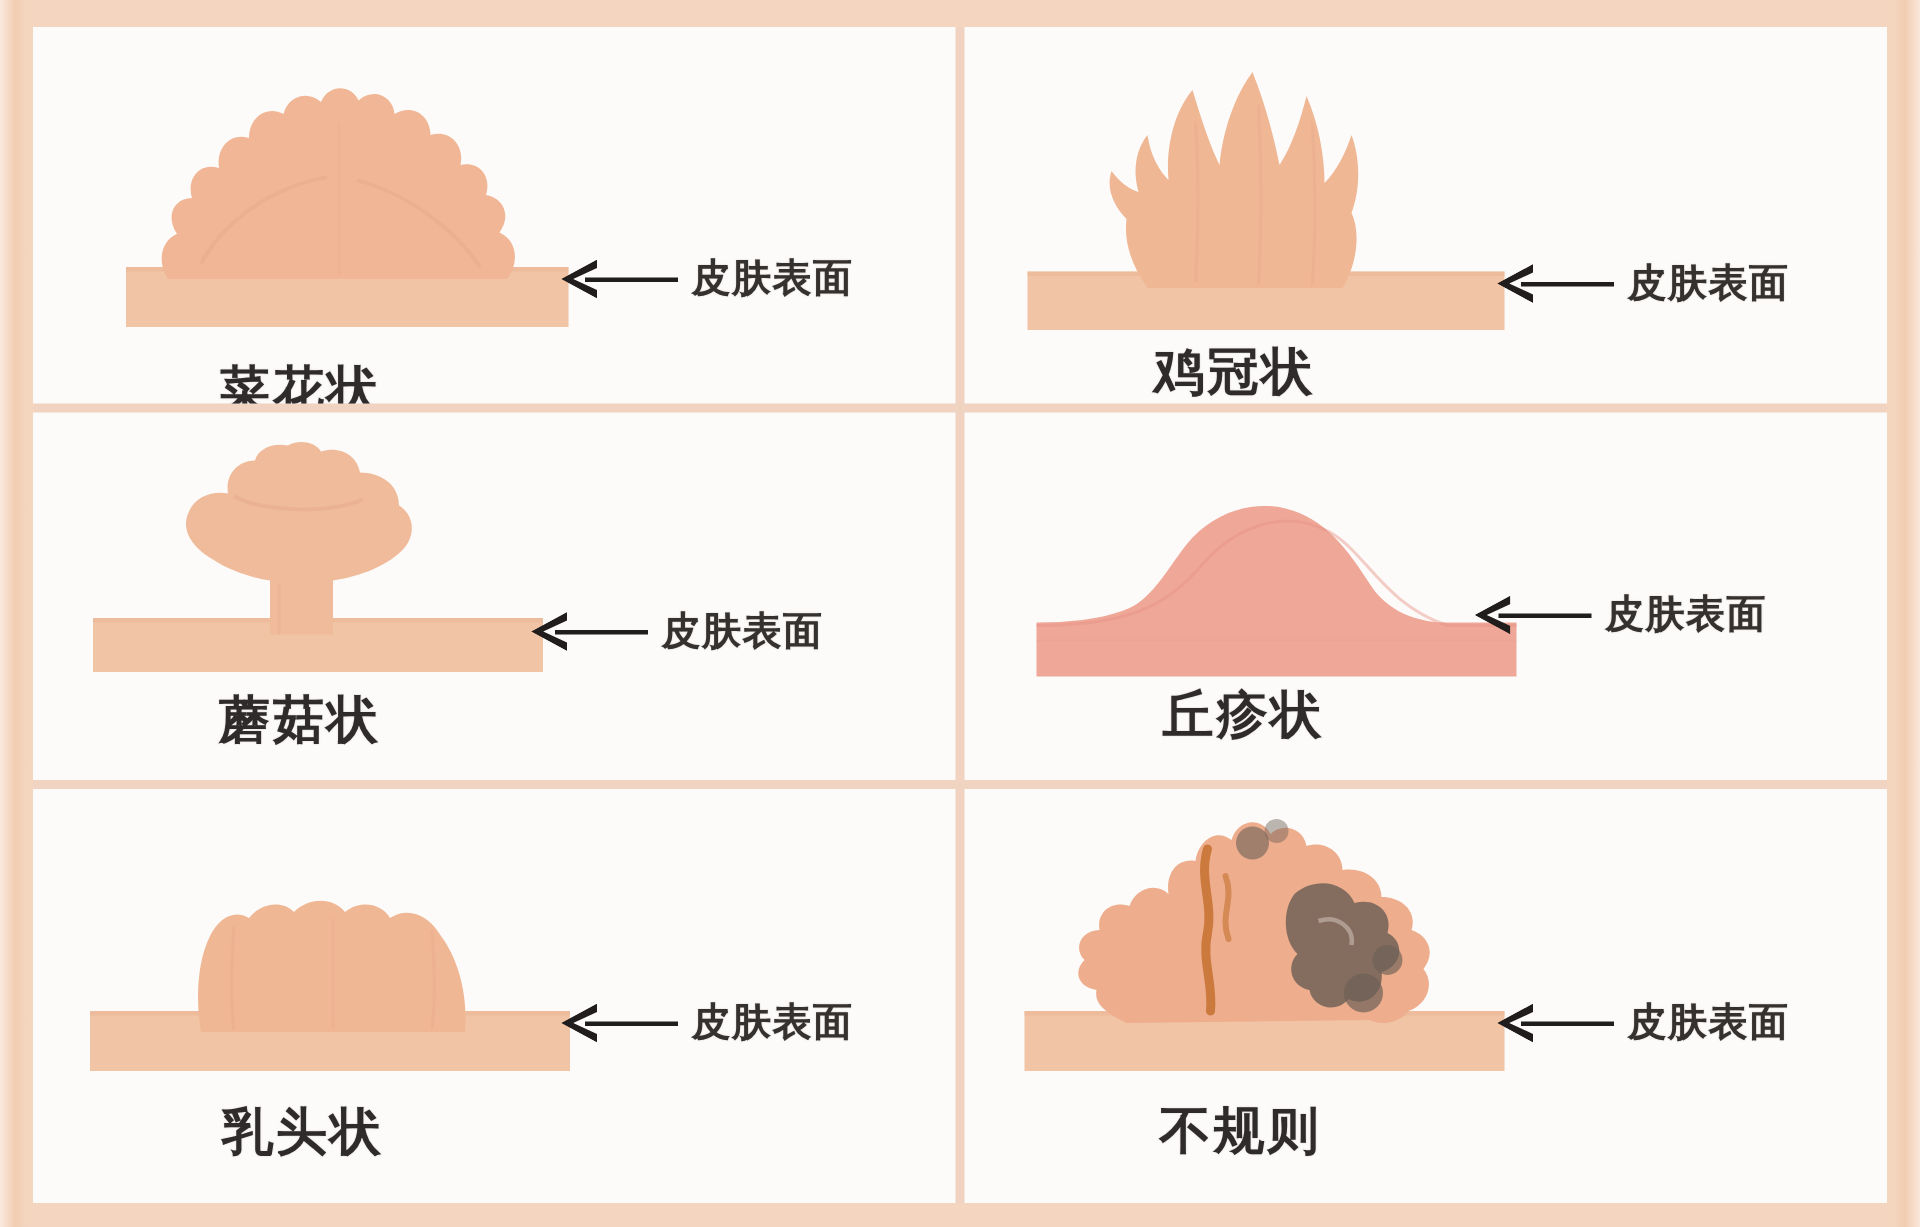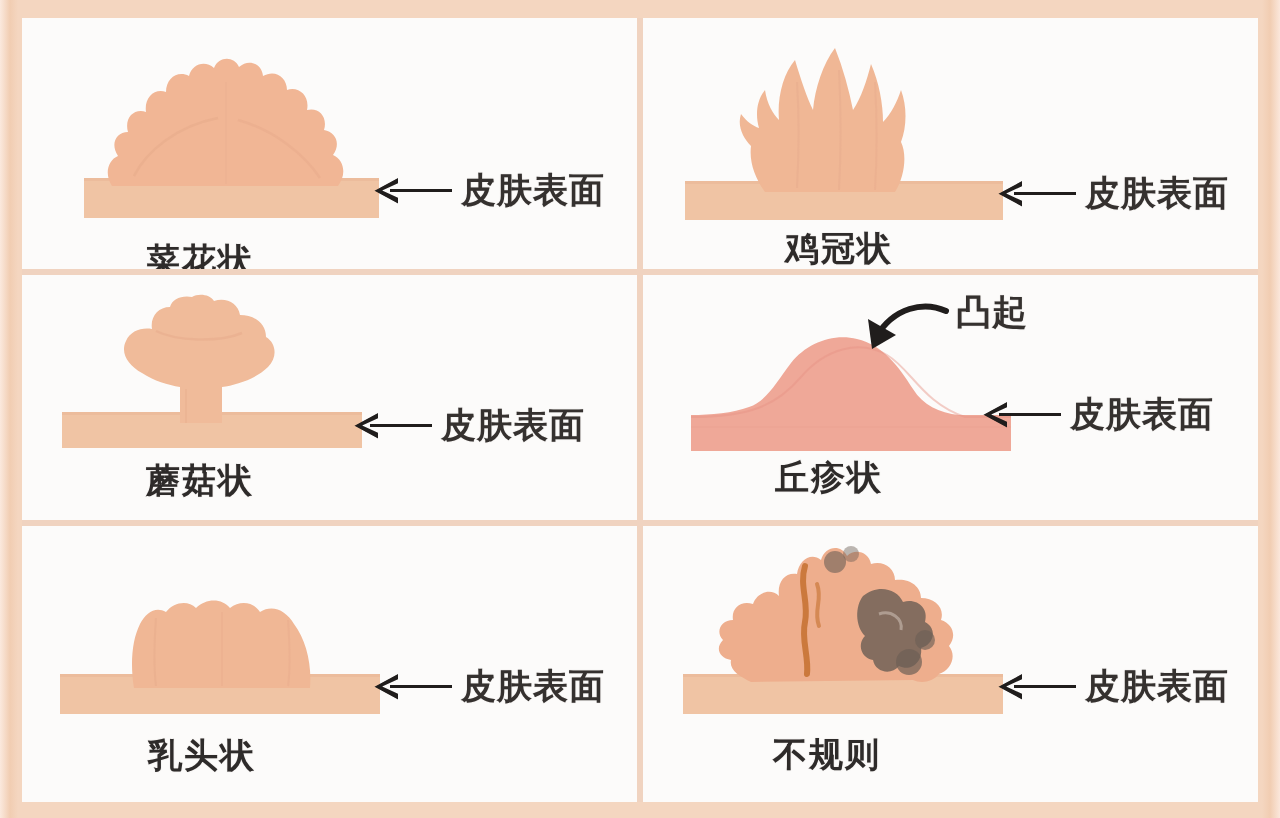--- a/index.html
+++ b/index.html
@@ -102,21 +102,21 @@
     left: 0;
     top: 50%;
     width: 0; height: 0;
     margin-top: -13px;
     border-top: 13px solid transparent;
     border-bottom: 13px solid transparent;
     border-right: 24px solid #201d1c;
     clip-path: polygon(0% 50%, 100% 0%, 100% 22%, 34% 50%, 100% 78%, 100% 100%);
   }
   .annot-label {
-    font-size: 35px;
+    font-size: 26px;
     font-weight: 700;
     color: #35312f;
     letter-spacing: 1px;
     line-height: 1;
     text-shadow: 0 0 1px rgba(120,110,105,.45);
   }
 
   
   .curve-annot {
     position: absolute;
@@ -218,21 +218,21 @@
         </div>
 
         <div class="annot" style="left:355px; top:158px;">
           <span class="arrow-left">
             <span class="shaft"></span>
               <span class="head"></span>
           </span>
           <span class="annot-label">皮肤表面</span>
         </div>
 
-        <div class="caption" style="left:142px; top:213px;text-align:right;">鸡冠状</div>
+        <div class="caption" style="left:126px; top:213px;text-align:right;">鸡冠状</div>
       </div>
     </div>
 
     <div class="panel">
       <div class="stage">
 
         <div class="skinbar" style="left:40px; top:137px; width:300px; height:36px;">
           <div class="bar-top"></div>
         </div>
 
@@ -273,29 +273,20 @@
                      C 116 10, 142 0, 166 6
                      C 192 12, 208 34, 222 56
                      C 232 72, 248 80, 268 82
                      L 320 82 L 320 118 L 0 118 Z" fill="#efa898"></path>
             <path d="M0 84 C 60 84, 86 72, 110 44 C 134 16, 168 6, 196 22
                      C 220 36, 232 70, 274 84 L 320 84" stroke="#e69384" stroke-width="2" fill="none" opacity=".45"></path>
             <path d="M0 94 L 320 94" stroke="#e89d8d" stroke-width="1.5" opacity=".35"></path>
           </svg>
         </div>
 
-        <div class="curve-annot" style="left:215px; top:18px;">
-          <span class="curve-wrap">
-            <svg viewBox="0 0 92 64" width="92" height="64" aria-hidden="true">
-              <path d="M88 18 C 66 8, 36 14, 18 44" stroke="#201d1c" stroke-width="6" fill="none" stroke-linecap="round"></path>
-              <path d="M14 56 L 10 26 L 38 42 Z" fill="#201d1c"></path>
-            </svg>
-          </span>
-          <span class="annot-label">凸起</span>
-        </div>
 
         <div class="annot" style="left:340px; top:122px;">
           <span class="arrow-left">
             <span class="shaft"></span>
               <span class="head"></span>
           </span>
           <span class="annot-label">皮肤表面</span>
         </div>
 
         <div class="caption" style="left:132px; top:188px;font-family:Liberation Mono, monospace;">丘疹状</div>

